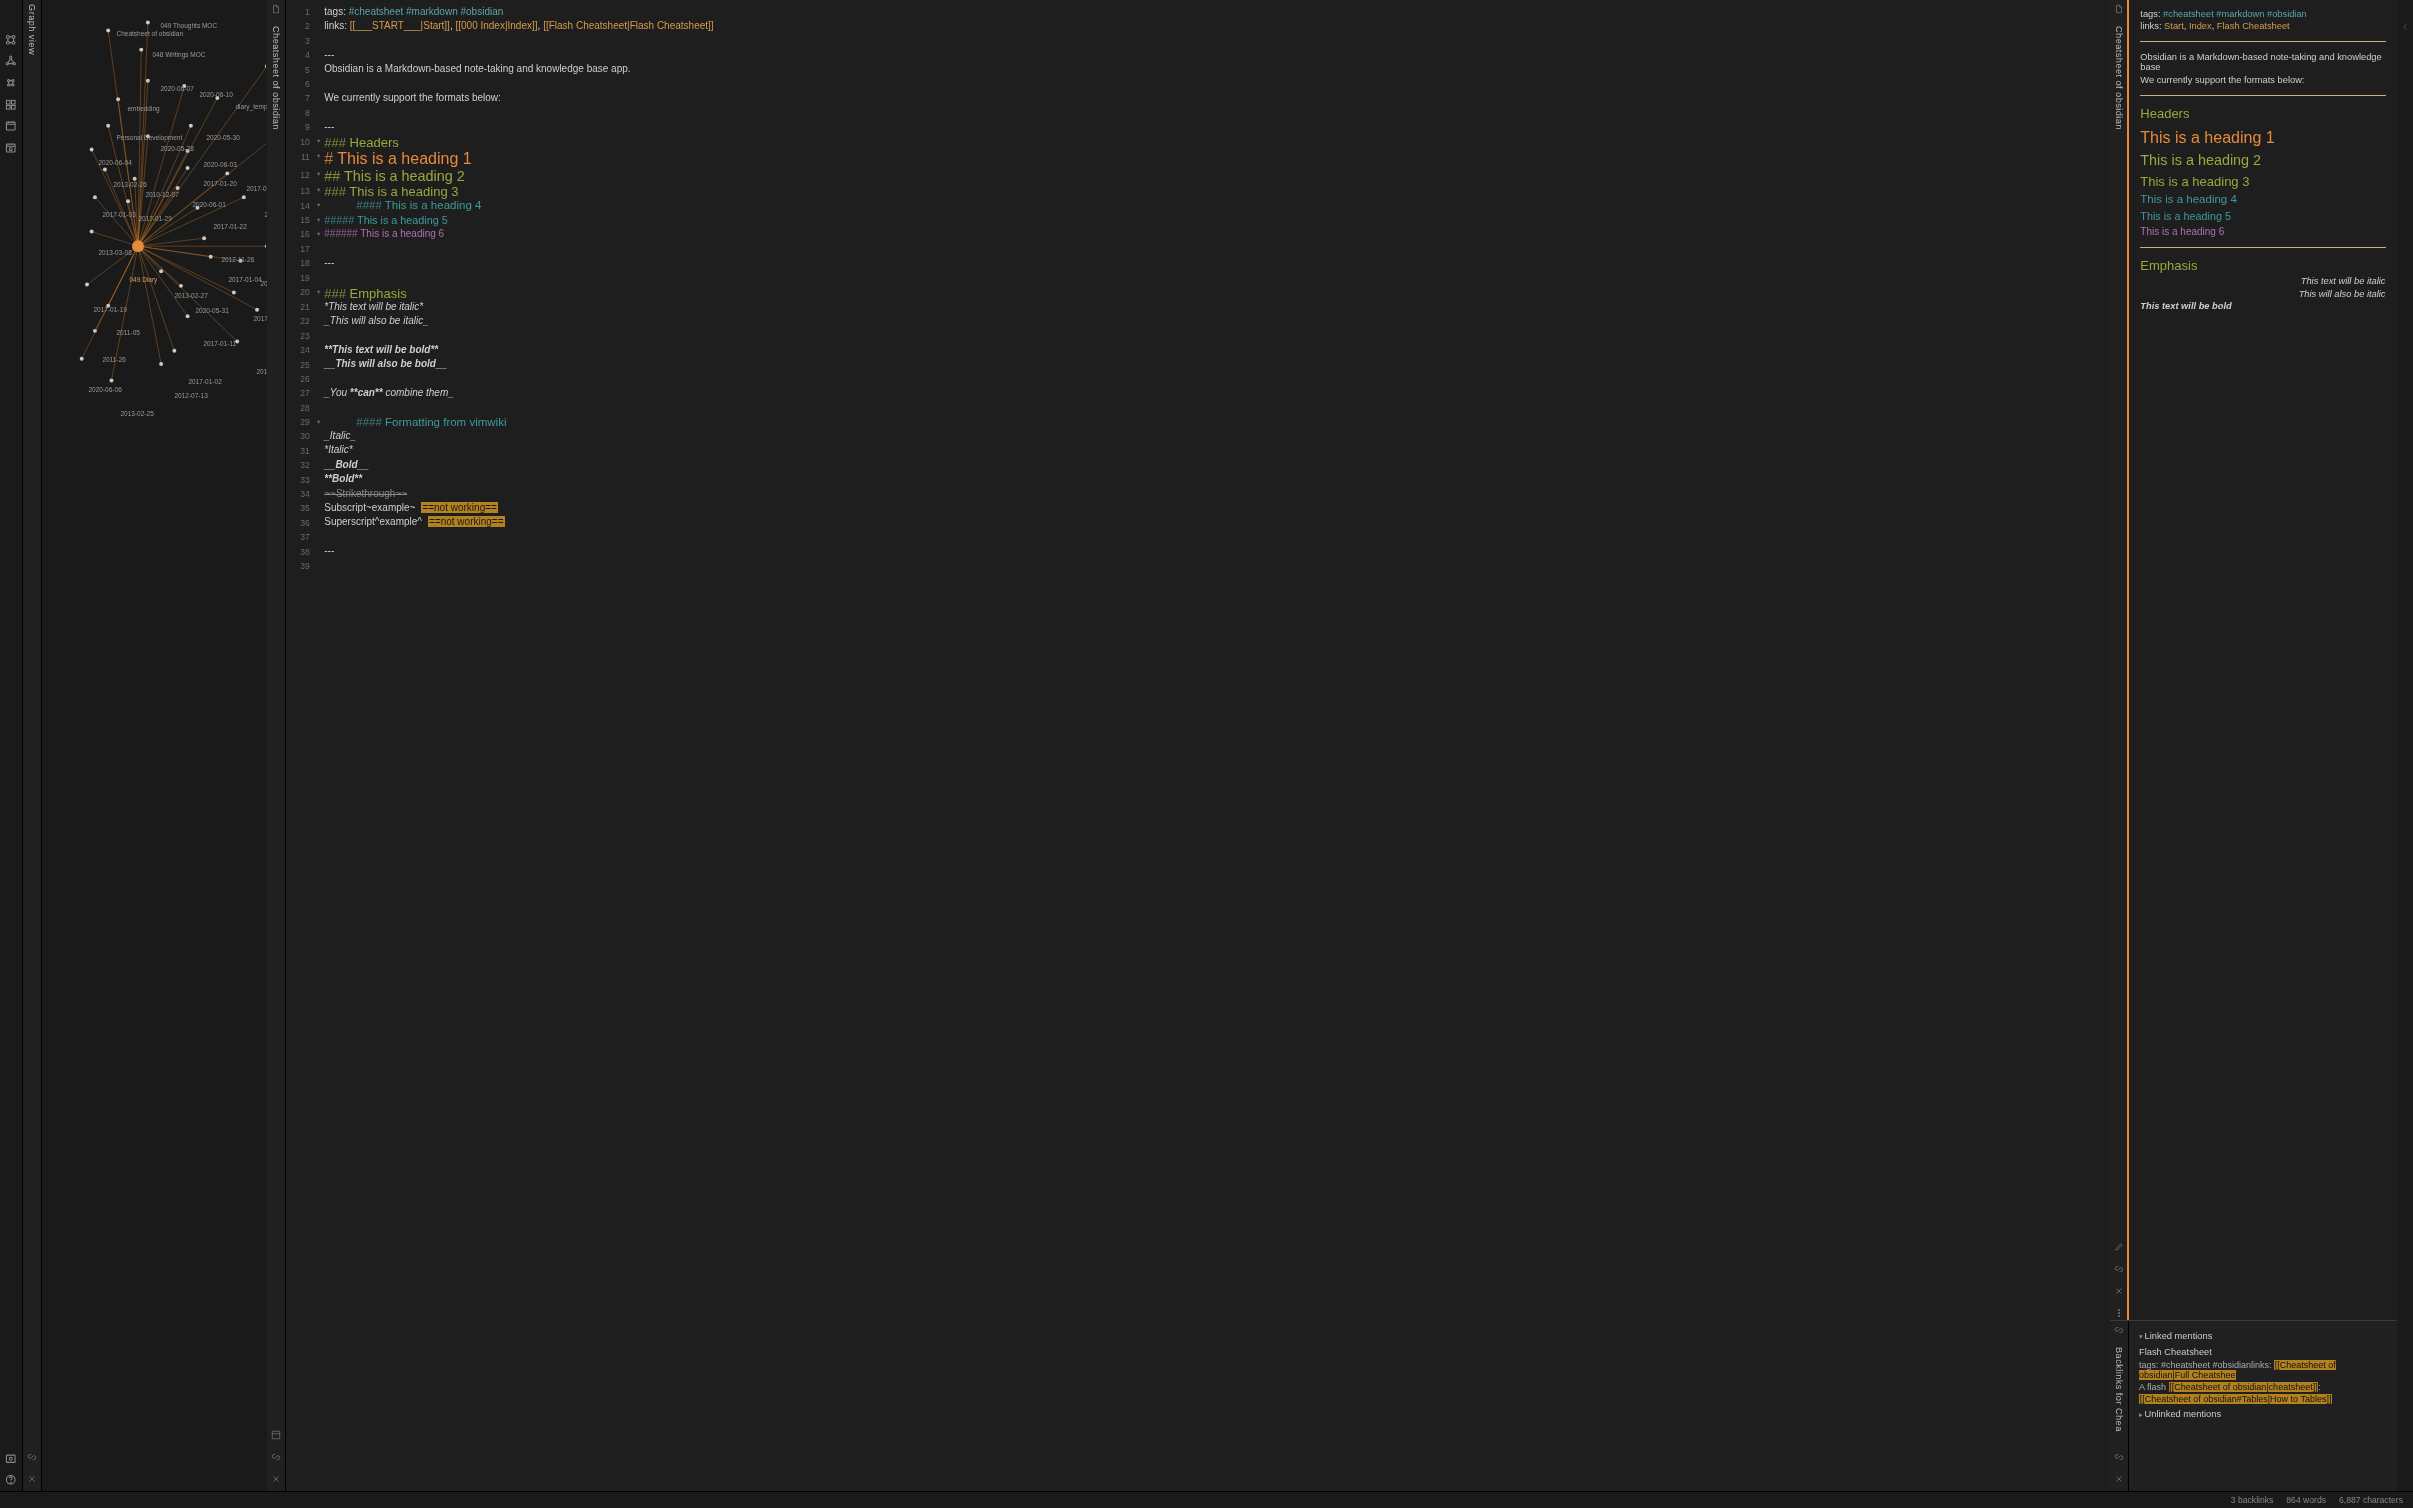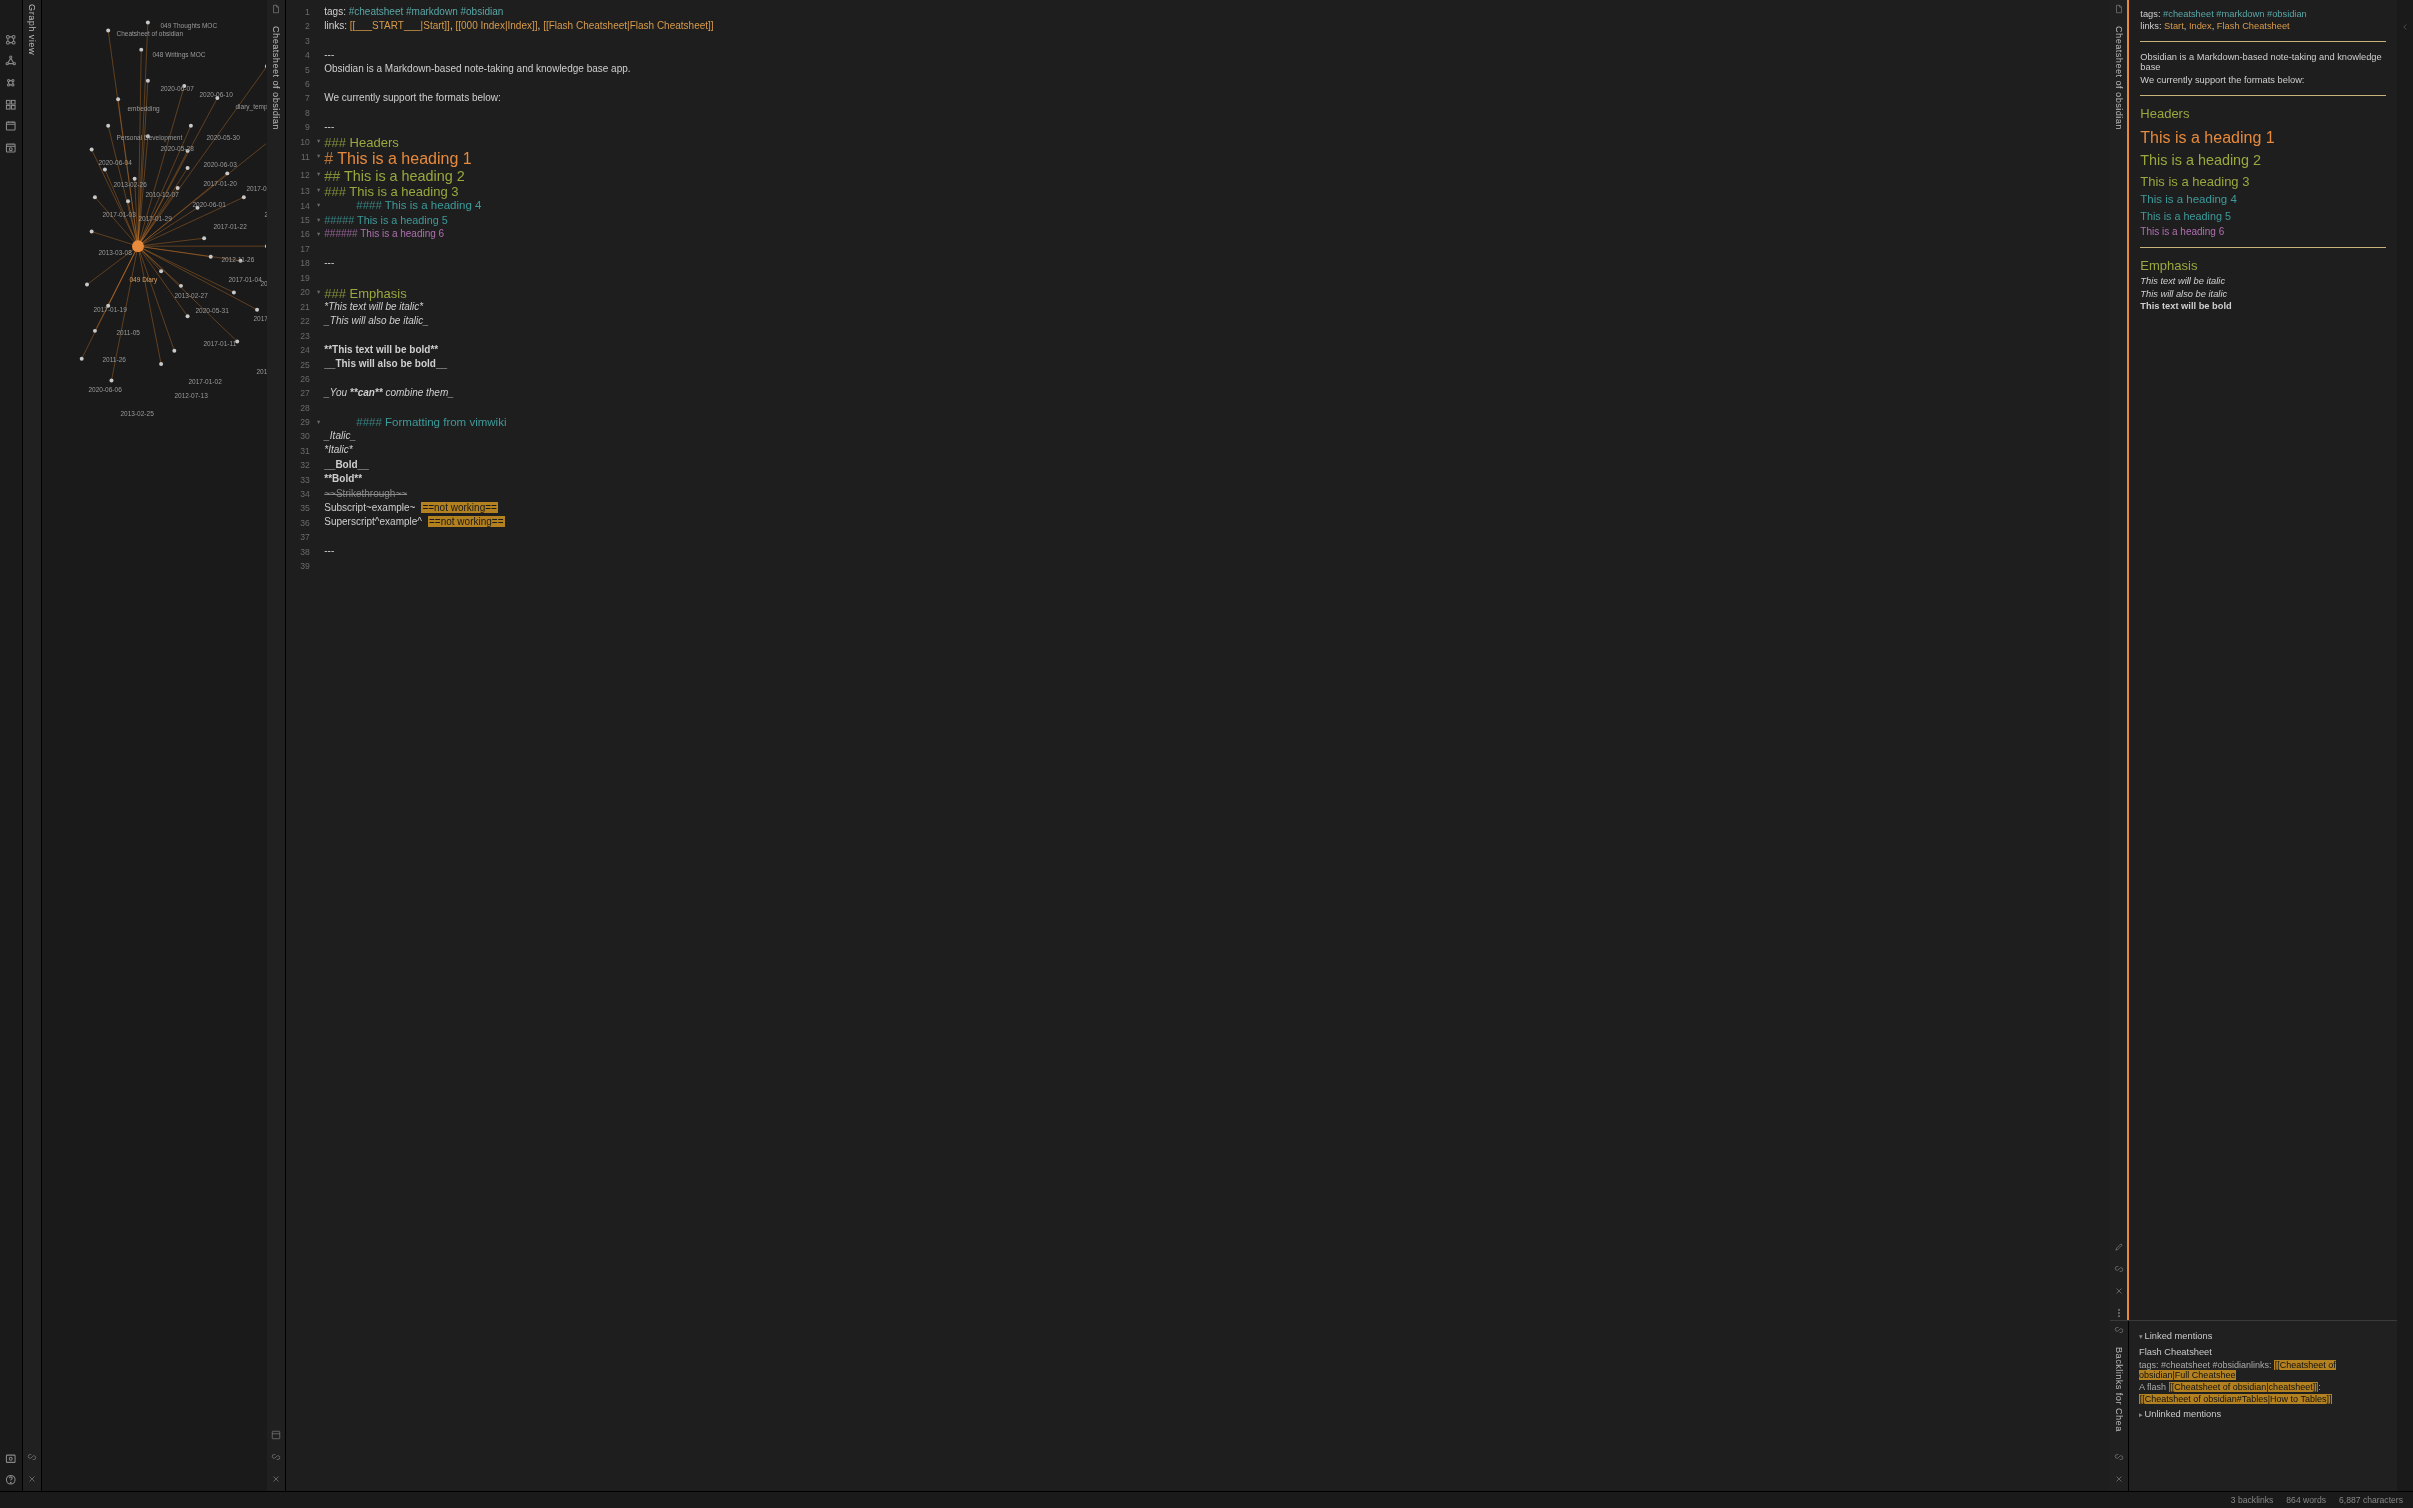--- a/index.html
+++ b/index.html
@@ -52,22 +52,22 @@
   .ct{flex:1;white-space:pre-wrap;}
   .tagc{color:var(--tag);}
   .lk{color:var(--link);}
   .h1{color:var(--orange);font-size:16px;font-weight:500;}
   .h2{color:var(--olive);font-size:14.4px;font-weight:500;}
   .h3{color:var(--olive);font-size:13px;font-weight:500;margin-top:40px;}
   .h4{color:var(--teal);font-size:11.5px;font-weight:500;margin-left:32px;}
   .h5{color:var(--teal);font-size:10.8px;font-weight:500;}
   .h6{color:var(--purple);font-size:10px;font-weight:500;}
   .hmk{opacity:.8;}
-  .it{font-style:italic;}
-  .bd{font-weight:600;}
+  .it{font-style:italic;text-align:right;}
+  .bd{font-weight:600;font-style:italic;}
   .strike{text-decoration:line-through;color:#888;}
   .mark{background:var(--hl);color:#1a1a1a;padding:0 1.4px;}
   
   .preview-scroll{flex:1;overflow:auto;padding:5.7px 11.5px 14.4px 11.5px;border-left:2.2px solid var(--orange);margin-left:-2.2px;}
   .preview-scroll hr{border:none;border-top:0.7px solid var(--hr);margin:10px 0;}
   .preview-scroll a{color:var(--link);text-decoration:none;}
   .ph1{color:var(--orange);font-size:16px;margin:7.2px 0 4.3px;font-weight:500;}
   .ph2{color:var(--olive);font-size:14.4px;margin:5.7px 0 4.3px;font-weight:500;}
   .ph3{color:var(--olive);font-size:13px;margin:5.7px 0 2.9px;font-weight:500;}
   .ph4{color:var(--teal);font-size:11.5px;margin:4.3px 0 2.9px;font-weight:500;}

